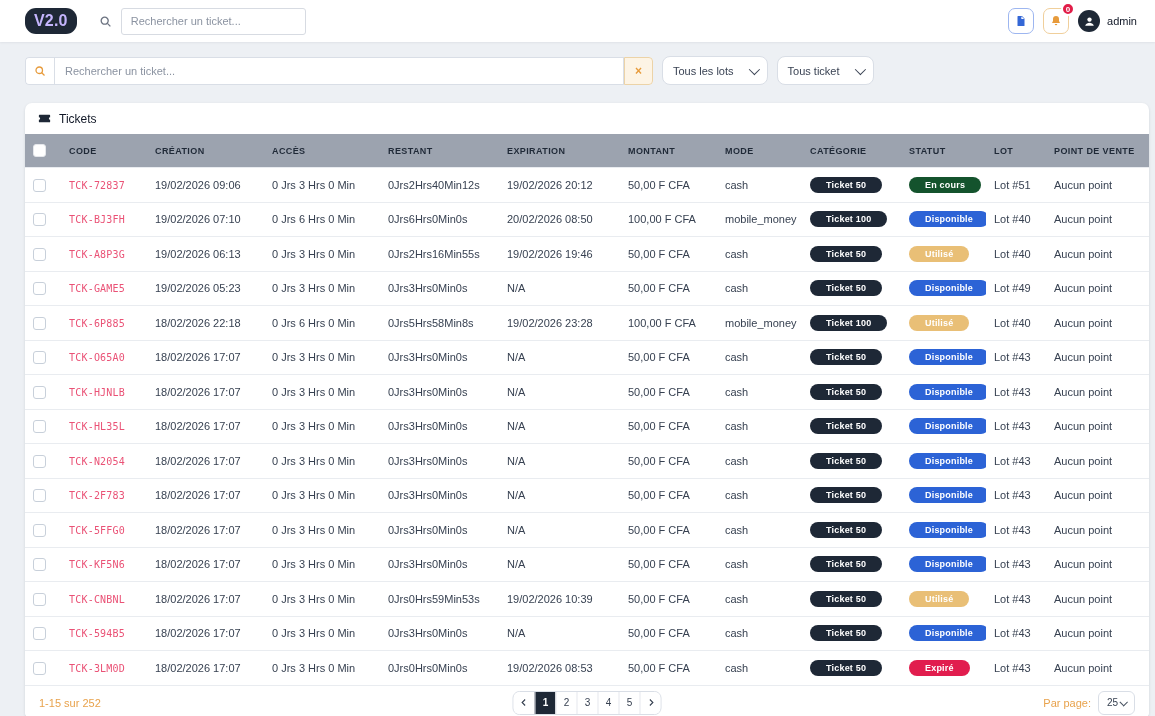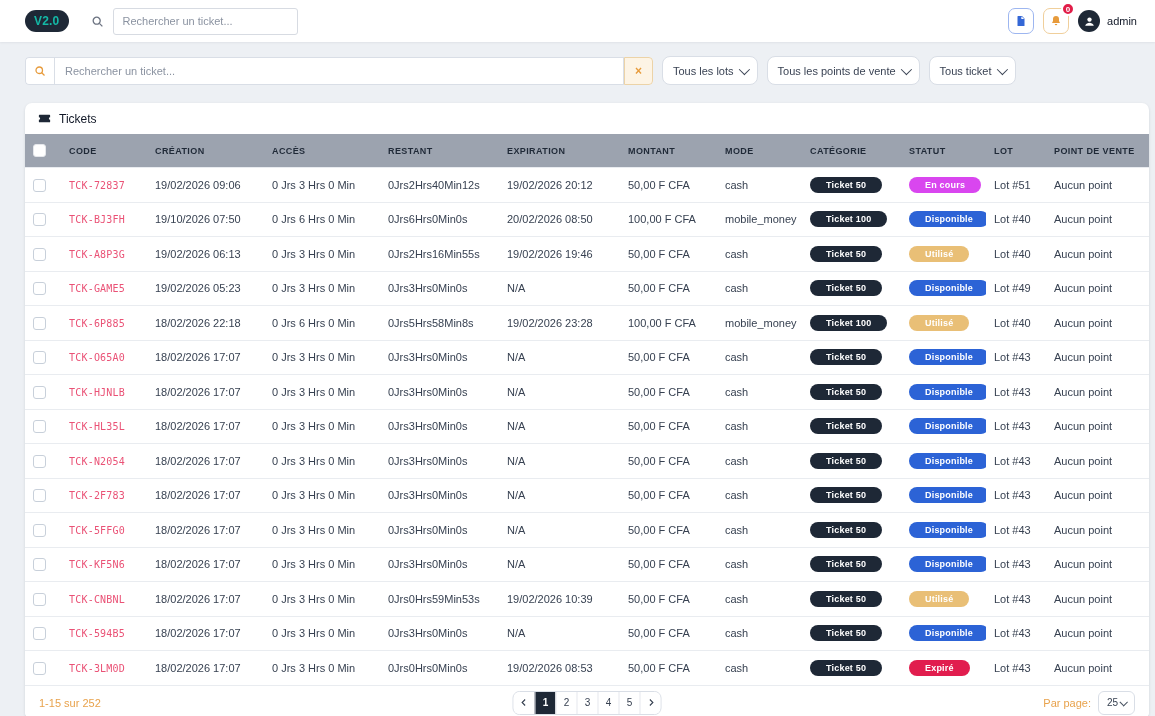--- a/index.html
+++ b/index.html
@@ -12,22 +12,22 @@
   }
   
   .navbar {
     height: 42px; background: #ffffff;
     display: flex; align-items: center;
     padding: 0 18px 0 25px;
     box-shadow: 0 1px 2px rgba(16,24,40,.06);
     position: relative; z-index: 5;
   }
   .version-badge {
-    background: #1e2836; color: #14b8a6; font-weight: bold;
-    font-size: 12px; padding: 4px 9px; border-radius: 11px;
+    background: #1e2836; color: #c4b5fd; font-weight: bold;
+    font-size: 16px; padding: 4px 9px; border-radius: 11px;
     letter-spacing: .2px;
     text-align: right;
   }
   .nav-search { display: flex; align-items: center; margin-left: 14px; gap: 0; }
   .nav-search-icon {
     width: 30px; height: 27px; display: flex; align-items: center; justify-content: center;
     color: #6b7280;
   }
   .nav-search input {
     width: 185px; height: 27px; border: 1px solid #d7dbe2; border-radius: 3px;
@@ -78,21 +78,21 @@
   .search-group input::placeholder { color: #8b93a1; }
   .search-clear {
     width: 29px; border: 1px solid #ecd3a7; border-left: 1px solid #ecd3a7;
     background: #fdf4e5; color: #e79b3c; font-size: 12px; font-weight: bold;
     display: flex; align-items: center; justify-content: center; cursor: pointer;
     border-radius: 0 4px 4px 0;
   }
   .filter-dd {
     height: 29px; background: #fff; border: 1px solid #d9dee6; border-radius: 8px;
     font-size: 11px; color: #3a4354; padding: 0 10px;
-    display: flex; align-items: center; gap: 5px; cursor: pointer; white-space: nowrap;
+    display: flex; align-items: center; gap: 15px; cursor: pointer; white-space: nowrap;
   }
   .chev { width: 8px; height: 8px; border-right: 1.4px solid #3a4354; border-bottom: 1.4px solid #3a4354; transform: rotate(45deg) translateY(-2px); display: inline-block; }
 
   
   .card {
     margin: 18px 6px 0 25px; background: #fff; border-radius: 7px;
     box-shadow: 0 1px 3px rgba(16,24,40,.12);
     overflow: hidden;
   }
   .card-title {
@@ -198,24 +198,20 @@
       <svg width="12" height="12" viewBox="0 0 24 24" fill="none" stroke="currentColor" stroke-width="2.6">
           <circle cx="10.5" cy="10.5" r="6.5"></circle>
           <line x1="15.5" y1="15.5" x2="21" y2="21"></line>
         </svg>
     </span>
     <input type="text" placeholder="Rechercher un ticket..." style="">
     <span class="search-clear">×</span>
   </div>
   <div class="filter-dd">
     <span>Tous les lots</span>
-    <span class="chev"></span>
-  </div>
-  <div class="filter-dd">
-    <span>Tous les points de vente</span>
     <span class="chev"></span>
   </div>
   <div class="filter-dd">
     <span>Tous ticket</span>
     <span class="chev"></span>
   </div>
 
 </div>
 
 <section class="card">
@@ -263,28 +259,28 @@
         <tr>
       <td><span class="checkbox"></span></td>
       <td><a class="code">TCK-72837</a></td>
       <td>19/02/2026 09:06</td>
       <td>0 Jrs 3 Hrs 0 Min</td>
       <td>0Jrs2Hrs40Min12s</td>
       <td>19/02/2026 20:12</td>
       <td>50,00 F CFA</td>
       <td>cash</td>
       <td><span class="pill pill-dark" style="background: rgb(30, 40, 54);">Ticket 50</span></td>
-      <td><span class="pill" style="background: #d946ef; text-align: center;">En cours</span></td>
+      <td><span class="pill" style="background: #14532d; text-align: center;">En cours</span></td>
       <td>Lot #51</td>
       <td>Aucun point</td>
     </tr>
         <tr>
       <td><span class="checkbox"></span></td>
       <td><a class="code">TCK-BJ3FH</a></td>
-      <td>19/10/2026 07:50</td>
+      <td>19/02/2026 07:10</td>
       <td>0 Jrs 6 Hrs 0 Min</td>
       <td>0Jrs6Hrs0Min0s</td>
       <td>20/02/2026 08:50</td>
       <td>100,00 F CFA</td>
       <td>mobile_money</td>
       <td><span class="pill pill-dark" style="background: rgb(30, 40, 54);">Ticket 100</span></td>
       <td><span class="pill" style="background: rgb(44, 99, 214);">Disponible</span></td>
       <td>Lot #40</td>
       <td>Aucun point</td>
     </tr>

